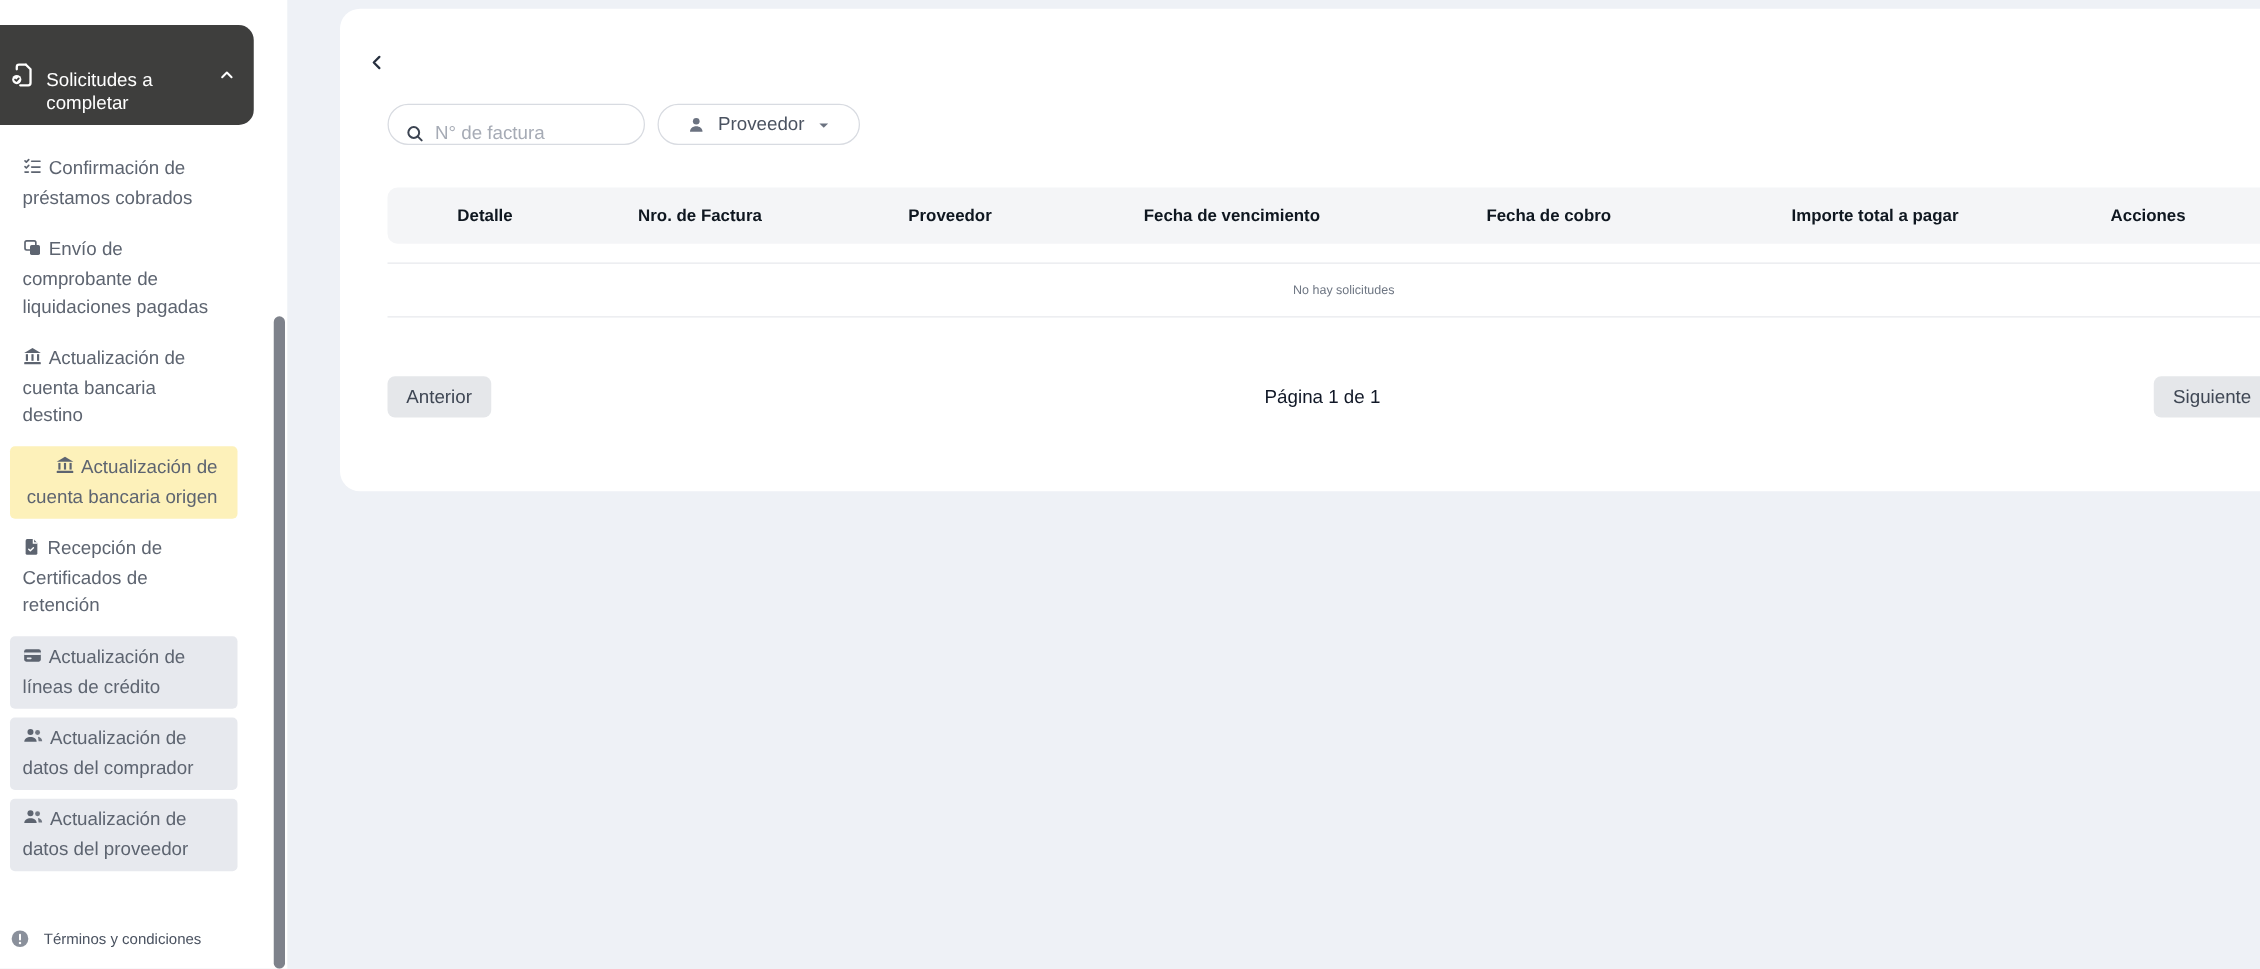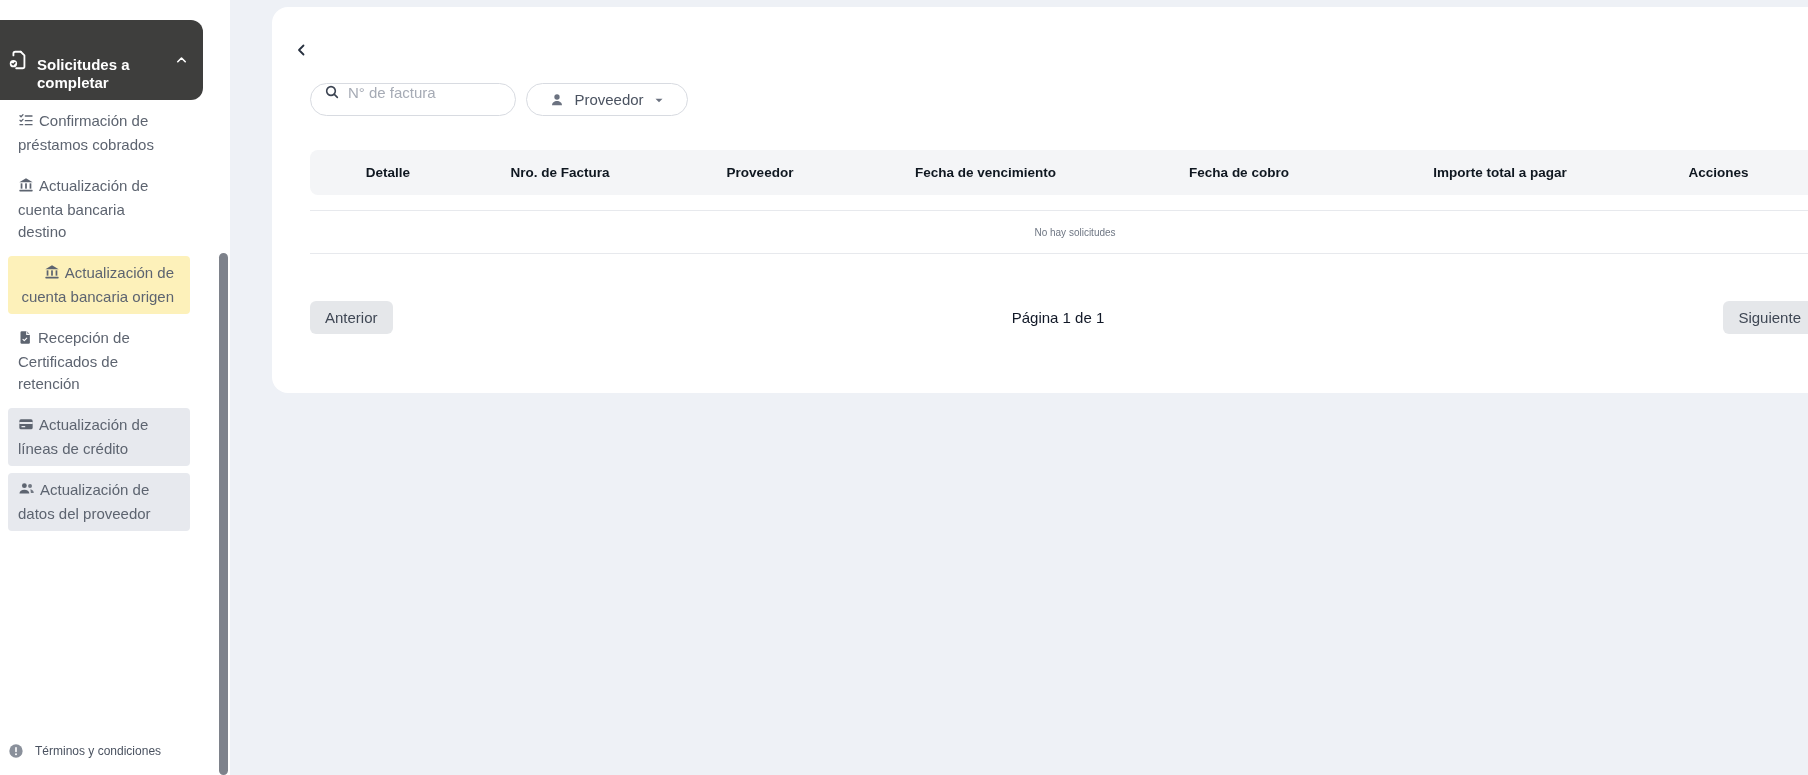--- a/index.html
+++ b/index.html
@@ -17,25 +17,25 @@
     background:#ffffff; flex:0 0 230px;
   }
   .sb-header {
     margin:20px 0 0 -12px; width:215px; min-height:55px;
     background:#3e3e3d; border-radius:12px;
     display:flex; align-items:center; gap:8px;
     padding:8px 12px 8px 19px; cursor:pointer;
   }
   .sb-header .hdr-icon { flex:0 0 auto; color:#fff; display:flex; }
   .sb-header .hdr-label {
-    flex:1; color:#fff; font-size:15px; font-weight:700; line-height:18px;margin-top:28px;
+    flex:1; color:#fff; font-size:15px; font-weight:400; line-height:18px;margin-top:28px;
   }
   .sb-header .hdr-chevron { flex:0 0 auto; color:#fff; display:flex; margin-right:2px; }
 
-  .sb-items { margin:4px 0 0 8px; display:flex; flex-direction:column; }
+  .sb-items { margin:18px 0 0 8px; display:flex; flex-direction:column; }
   .sb-item {
     width:182px; padding:6px 16px 6px 10px; margin-bottom:7px;
     border-radius:4px; font-size:15px; line-height:22px; color:#5d6470;
     cursor:pointer;
   }
   .sb-item .inl-icon { display:inline-block; vertical-align:-2px; margin-right:5px; color:#5d6470; }
   .sb-item.active { background:#fdf1ba;text-align:right; }
   .sb-item.muted  { background:#e7e9ee; }
 
   .sb-footer {
@@ -57,21 +57,21 @@
     width:1590px; height:386px;
     background:#ffffff; border-radius:16px;
     padding:34px 0 0 38px;
   }
   .title-row { display:flex; align-items:center; gap:7px; margin-left:-17px; }
   .back-btn { display:flex; color:#27303f; cursor:pointer; }
   .page-title { font-size:21px; font-weight:700; color:#111827; letter-spacing:.1px; }
 
   .filters { display:flex; gap:10px; margin-top:24px; }
   .search-pill {
-    display:flex; align-items:flex-start; gap:8px;
+    display:flex; align-items:flex-end; gap:8px;
     width:206px; height:33px; border:1px solid #d8dbe1; border-radius:17px;
     padding:0 12px 0 13px; background:#fff;
   }
   .search-pill input {
     border:none; outline:none; width:150px; font-size:15px; color:#374151;
     font-family:inherit; background:transparent;
   }
   .search-pill input::placeholder { color:#a6abb5; }
   .search-icon { color:#3c4452; display:flex; }
   .filter-pill {
@@ -134,20 +134,24 @@
 
     <nav class="sb-items" id="sb-items">
         <div class="sb-item"><span class="inl-icon"><svg width="16" height="16" viewBox="0 0 24 24" fill="none" stroke="currentColor" stroke-width="2" stroke-linecap="round" stroke-linejoin="round">
               <path d="M3 5.5l1.6 1.6L7.5 4"></path>
               <path d="M3 12.5l1.6 1.6 2.9-3.1"></path>
               <path d="M11 6h10"></path>
               <path d="M11 13h10"></path>
               <path d="M11 19h10"></path>
               <path d="M3 19h4"></path>
             </svg></span><span>Confirmación de préstamos cobrados</span></div>
+        <div class="sb-item"><span class="inl-icon"><svg width="16" height="16" viewBox="0 0 24 24">
+              <rect x="3" y="4" width="13" height="11" rx="2" fill="none" stroke="currentColor" stroke-width="2"></rect>
+              <rect x="9" y="9" width="12" height="12" rx="2" fill="currentColor"></rect>
+            </svg></span><span>Envío de comprobante de liquidaciones pagadas</span></div>
         <div class="sb-item"><span class="inl-icon"><svg width="16" height="16" viewBox="0 0 24 24" fill="currentColor">
               <path d="M12 2L2 8h20L12 2z"></path>
               <rect x="4" y="9.5" width="2.6" height="8"></rect>
               <rect x="10.7" y="9.5" width="2.6" height="8"></rect>
               <rect x="17.4" y="9.5" width="2.6" height="8"></rect>
               <rect x="2" y="19" width="20" height="2.6" rx="1"></rect>
             </svg></span><span>Actualización de cuenta bancaria destino</span></div>
         <div class="sb-item active"><span class="inl-icon"><svg width="16" height="16" viewBox="0 0 24 24" fill="currentColor">
               <path d="M12 2L2 8h20L12 2z"></path>
               <rect x="4" y="9.5" width="2.6" height="8"></rect>
@@ -163,20 +167,26 @@
         <div class="sb-item muted"><span class="inl-icon"><svg width="16" height="16" viewBox="0 0 24 24">
               <rect x="2" y="5" width="20" height="15" rx="2.5" fill="currentColor"></rect>
               <rect x="2" y="9" width="20" height="3" fill="#e7e9ee"></rect>
               <rect x="5" y="15" width="6" height="2" rx="1" fill="#e7e9ee"></rect>
             </svg></span><span>Actualización de líneas de crédito</span></div>
         <div class="sb-item muted"><span class="inl-icon"><svg width="17" height="17" viewBox="0 0 24 24" fill="currentColor">
               <circle cx="9" cy="8" r="3.4"></circle>
               <path d="M2 19c0-3.4 3.1-5.4 7-5.4s7 2 7 5.4z"></path>
               <circle cx="17" cy="8.5" r="2.8" opacity=".85"></circle>
               <path d="M17.5 13.2c2.7.4 4.7 2.2 4.7 5.1h-4" opacity=".85"></path>
+            </svg></span><span>Actualización de datos del comprador</span></div>
+        <div class="sb-item muted"><span class="inl-icon"><svg width="17" height="17" viewBox="0 0 24 24" fill="currentColor">
+              <circle cx="9" cy="8" r="3.4"></circle>
+              <path d="M2 19c0-3.4 3.1-5.4 7-5.4s7 2 7 5.4z"></path>
+              <circle cx="17" cy="8.5" r="2.8" opacity=".85"></circle>
+              <path d="M17.5 13.2c2.7.4 4.7 2.2 4.7 5.1h-4" opacity=".85"></path>
             </svg></span><span>Actualización de datos del proveedor</span></div>
       </nav>
 
     <div class="sb-footer">
       <span class="ft-icon">
         <svg width="16" height="16" viewBox="0 0 24 24">
             <circle cx="12" cy="12" r="10" fill="currentColor"></circle>
             <rect x="10.8" y="6" width="2.4" height="8" rx="1.2" fill="#fff"></rect>
             <circle cx="12" cy="17" r="1.5" fill="#fff"></circle>
           </svg>

